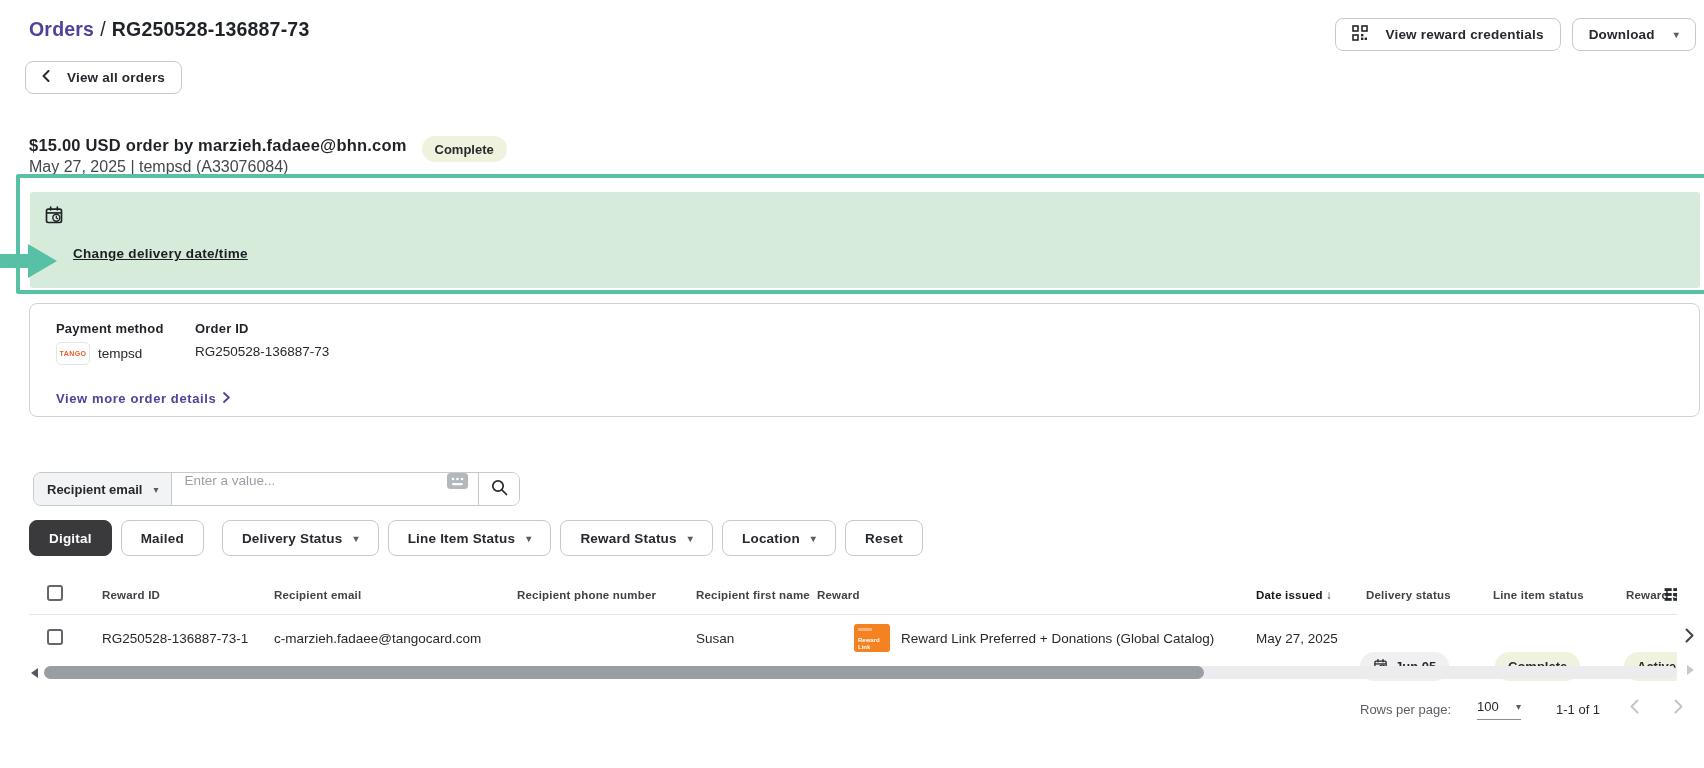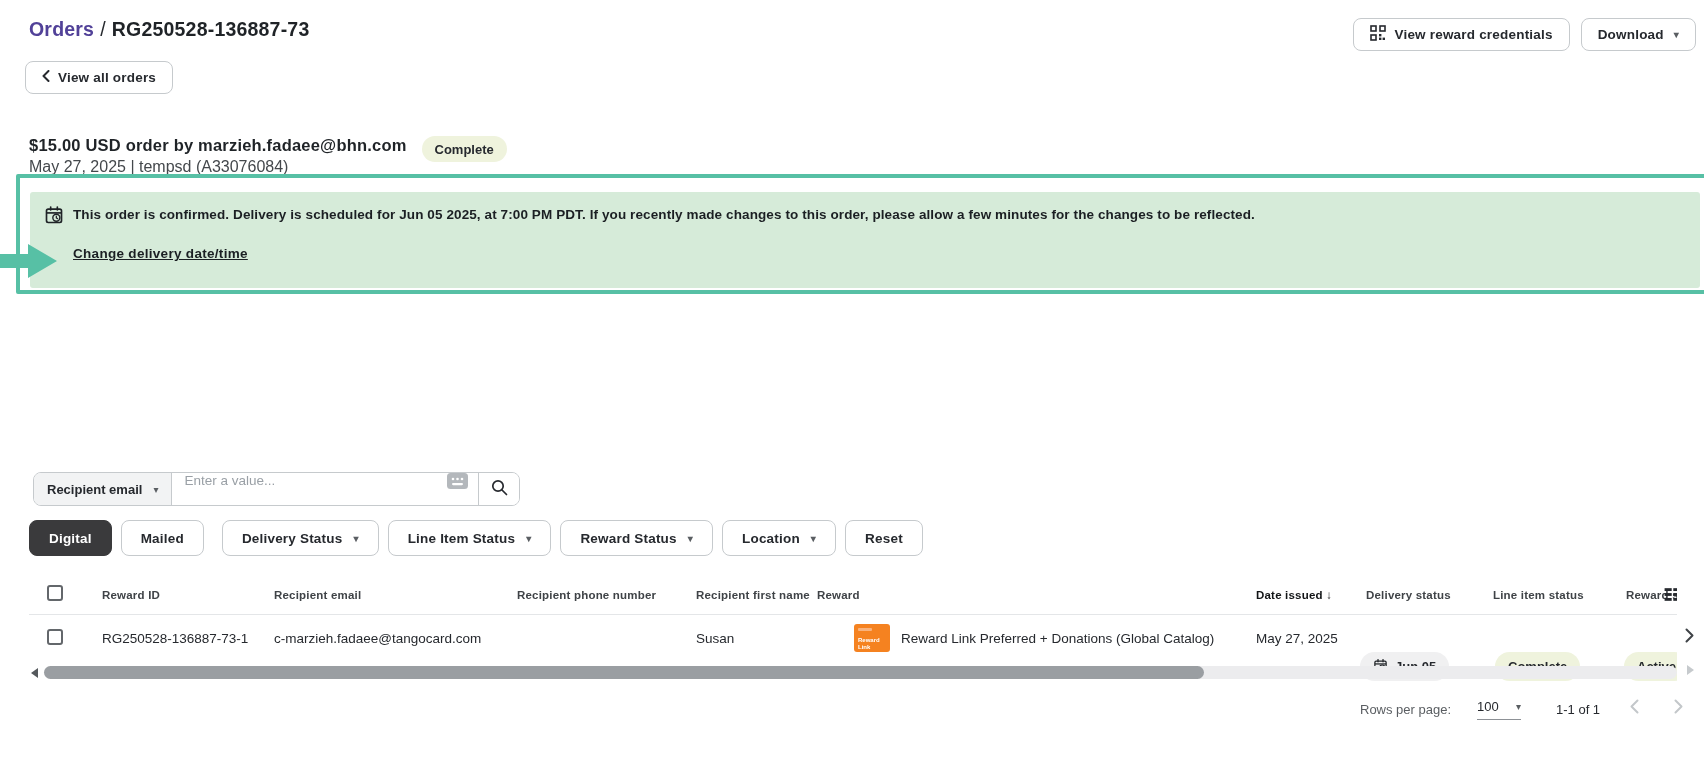--- a/index.html
+++ b/index.html
@@ -8,21 +8,21 @@
   .page { position:relative; width:1704px; height:768px; background:#fff; overflow:hidden; }
 
   
   .breadcrumb { position:absolute; left:29px; top:18px; font-size:19.5px; font-weight:bold; letter-spacing:.2px;text-align:right; }
   .breadcrumb .bc-link { color:#514198; cursor:pointer; }
   .breadcrumb .bc-sep { color:#26292e; margin:0 6px; font-weight:normal; }
   .breadcrumb .bc-current { color:#1f2327; }
 
   
   .top-actions { position:absolute; top:18px; right:8px; display:flex; gap:11px; }
-  .btn { display:inline-flex; align-items:center; gap:8px; height:33px; padding:0 16px;
+  .btn { display:inline-flex; align-items:center; gap:17px; height:33px; padding:0 16px;
          background:#fff; border:1px solid #c6cacd; border-radius:8px; font-size:13.5px;
          font-weight:bold; letter-spacing:.2px; color:#26292e; cursor:pointer; white-space:nowrap; }
   .caret { font-size:10px; color:#5a5e62; margin-left:2px; }
 
   
   .back-btn { position:absolute; left:25px; top:61px; }
 
   
   .title-row { position:absolute; left:29px; top:136px; display:flex; align-items:flex-start; gap:15px; }
   .order-title { font-size:16.5px; font-weight:bold; letter-spacing:.2px; color:#1f2327; }
@@ -162,31 +162,45 @@
     <span class="banner-icon">
       <svg width="20" height="20" viewBox="0 0 24 24" fill="none">
         <rect x="3" y="5" width="18" height="16" rx="2" stroke="#1f2327" stroke-width="2"></rect>
         <line x1="3" y1="9.5" x2="21" y2="9.5" stroke="#1f2327" stroke-width="2"></line>
         <line x1="8" y1="2.5" x2="8" y2="6" stroke="#1f2327" stroke-width="2" stroke-linecap="round"></line>
         <line x1="16" y1="2.5" x2="16" y2="6" stroke="#1f2327" stroke-width="2" stroke-linecap="round"></line>
         <circle cx="14.8" cy="15.3" r="4.2" fill="#d6ebd9" stroke="#1f2327" stroke-width="1.7"></circle>
         <path d="M14.8 13.4 v2 l1.6 1" stroke="#1f2327" stroke-width="1.5" stroke-linecap="round" fill="none"></path>
       </svg>
     </span>
-    <p class="banner-msg">This order is confirmed. Delivery is scheduled for Jun 05 2025, at 7:00 PM PDT. If you recently made changes to this order, please allow a few minutes for the changes to be reflected.</p>
     <a class="banner-link">Change delivery date/time</a>
   </div>
 
   <div class="annotation-box"></div>
   <div class="annotation-arrow">
     <svg width="58" height="36" viewBox="0 0 58 36">
         <polygon points="0,11 28,11 28,1 57,18 28,35 28,25 0,25" fill="#57c0a5"></polygon>
       </svg>
   </div>
 
+  <div class="order-card">
+    <span class="oc-label" style="left:26px;">Payment method</span>
+    <span class="oc-label" style="left:165px;">Order ID</span>
+    <span class="tango-badge">TANGO</span>
+    <span class="oc-val" style="left:68px;">tempsd</span>
+    <span class="oc-val" style="left:165px; top:40px;">RG250528-136887-73</span>
+    <a class="oc-link">
+      <span>View more order details</span>
+      <span>
+        <svg width="7" height="11" viewBox="0 0 7 11" fill="none">
+            <path d="M1 1 L5.8 5.5 L1 10" stroke="#514198" stroke-width="1.8" stroke-linecap="round" stroke-linejoin="round"></path>
+          </svg>
+      </span>
+    </a>
+  </div>
 
   <div class="search-bar">
     <div class="field-select">
       <span>Recipient email</span>
       <span class="caret">▾</span>
     </div>
     <div class="search-input-wrap">
       <input class="search-input" type="text" value="" placeholder="Enter a value..." style="">
       <span class="kb-icon">
         <svg width="21" height="16" viewBox="0 0 21 16">

